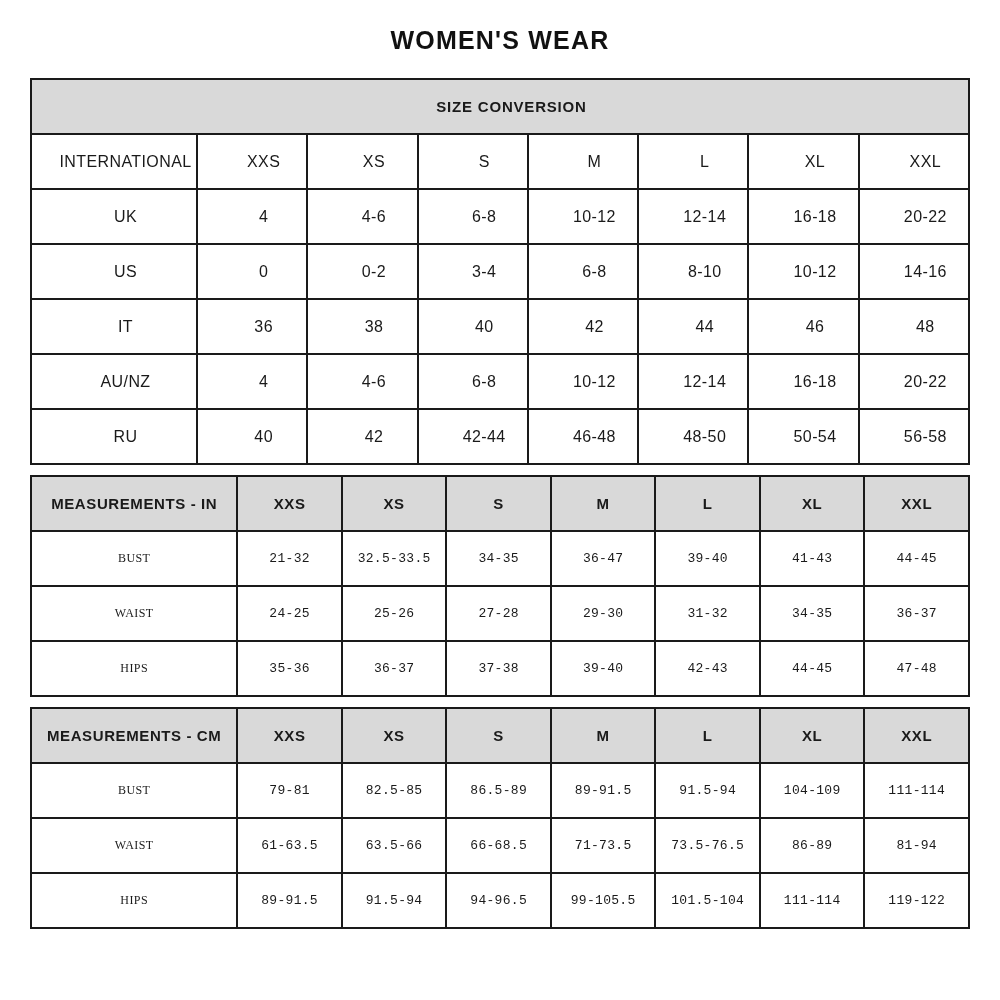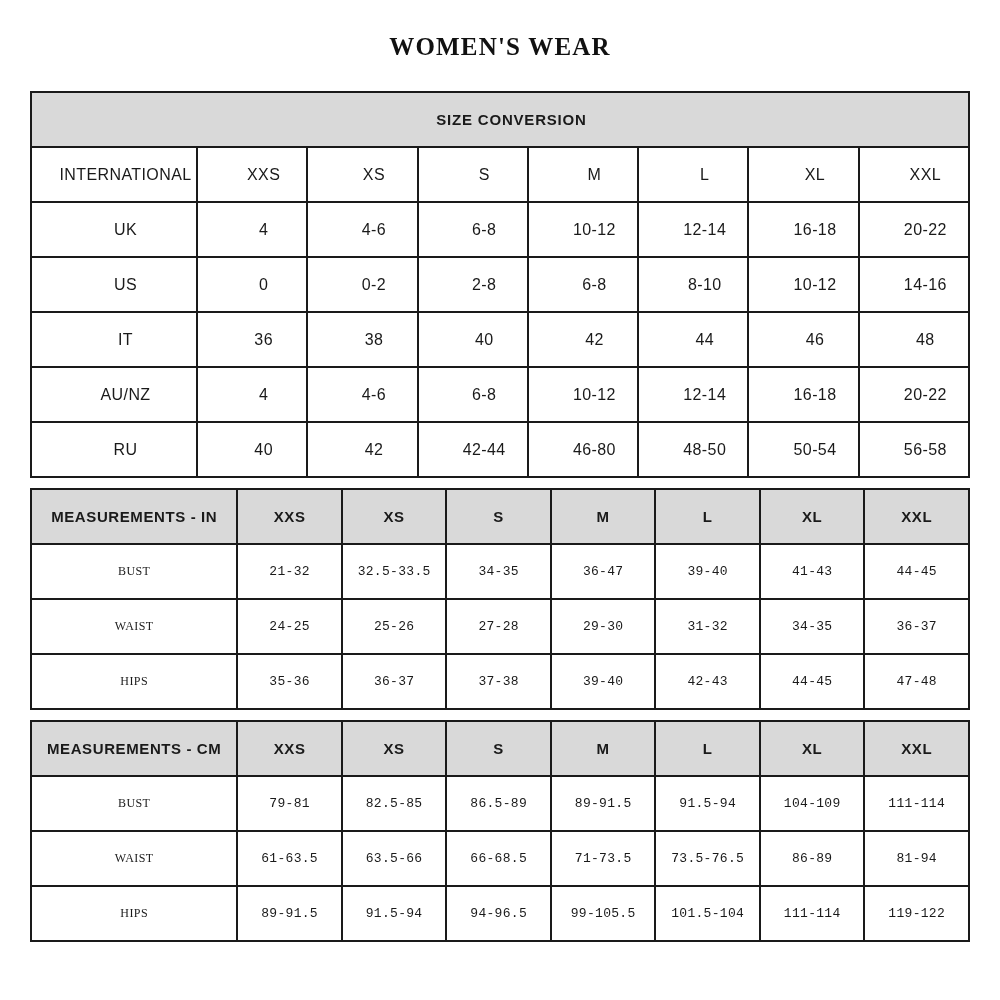--- a/index.html
+++ b/index.html
@@ -4,21 +4,21 @@
 <style>
   html,body{margin:0;padding:0;}
   body{
     width:1000px;height:1000px;background:#ffffff;
     font-family:"Liberation Sans","DejaVu Sans",sans-serif;
     color:#1a1a1a;-webkit-font-smoothing:antialiased;
   }
   .wrap{padding:0 30px;}
   .page-title{
     text-align:center;font-size:25px;font-weight:700;
-    letter-spacing:1.2px;margin:17px;padding:16px 0 13px 0;color:#111;font-family:Liberation Serif, serif;
+    letter-spacing:1.2px;margin:10px;padding:16px 0 13px 0;color:#111;
   }
   table{
     width:100%;border-collapse:collapse;table-layout:fixed;
   }
   td{
     border:2px solid #1a1a1a;text-align:center;vertical-align:middle;
     font-size:16px;letter-spacing:0.4px;padding:0 2px;
     overflow:hidden;white-space:nowrap;
   }
   
@@ -74,21 +74,21 @@
       <td>6-8</td>
       <td>10-12</td>
       <td>12-14</td>
       <td>16-18</td>
       <td>20-22</td>
     </tr>
     <tr>
       <td>US</td>
       <td>0</td>
       <td>0-2</td>
-      <td>2-8</td>
+      <td>3-4</td>
       <td>6-8</td>
       <td>8-10</td>
       <td>10-12</td>
       <td>14-16</td>
     </tr>
     <tr>
       <td>IT</td>
       <td>36</td>
       <td>38</td>
       <td>40</td>
@@ -105,21 +105,21 @@
       <td>10-12</td>
       <td>12-14</td>
       <td>16-18</td>
       <td>20-22</td>
     </tr>
     <tr>
       <td>RU</td>
       <td>40</td>
       <td>42</td>
       <td>42-44</td>
-      <td>46-80</td>
+      <td>46-48</td>
       <td>48-50</td>
       <td>50-54</td>
       <td>56-58</td>
     </tr>
   </tbody>
     </table>
 
   <table class="t2">
     <colgroup>
       <col style="width:22%">

